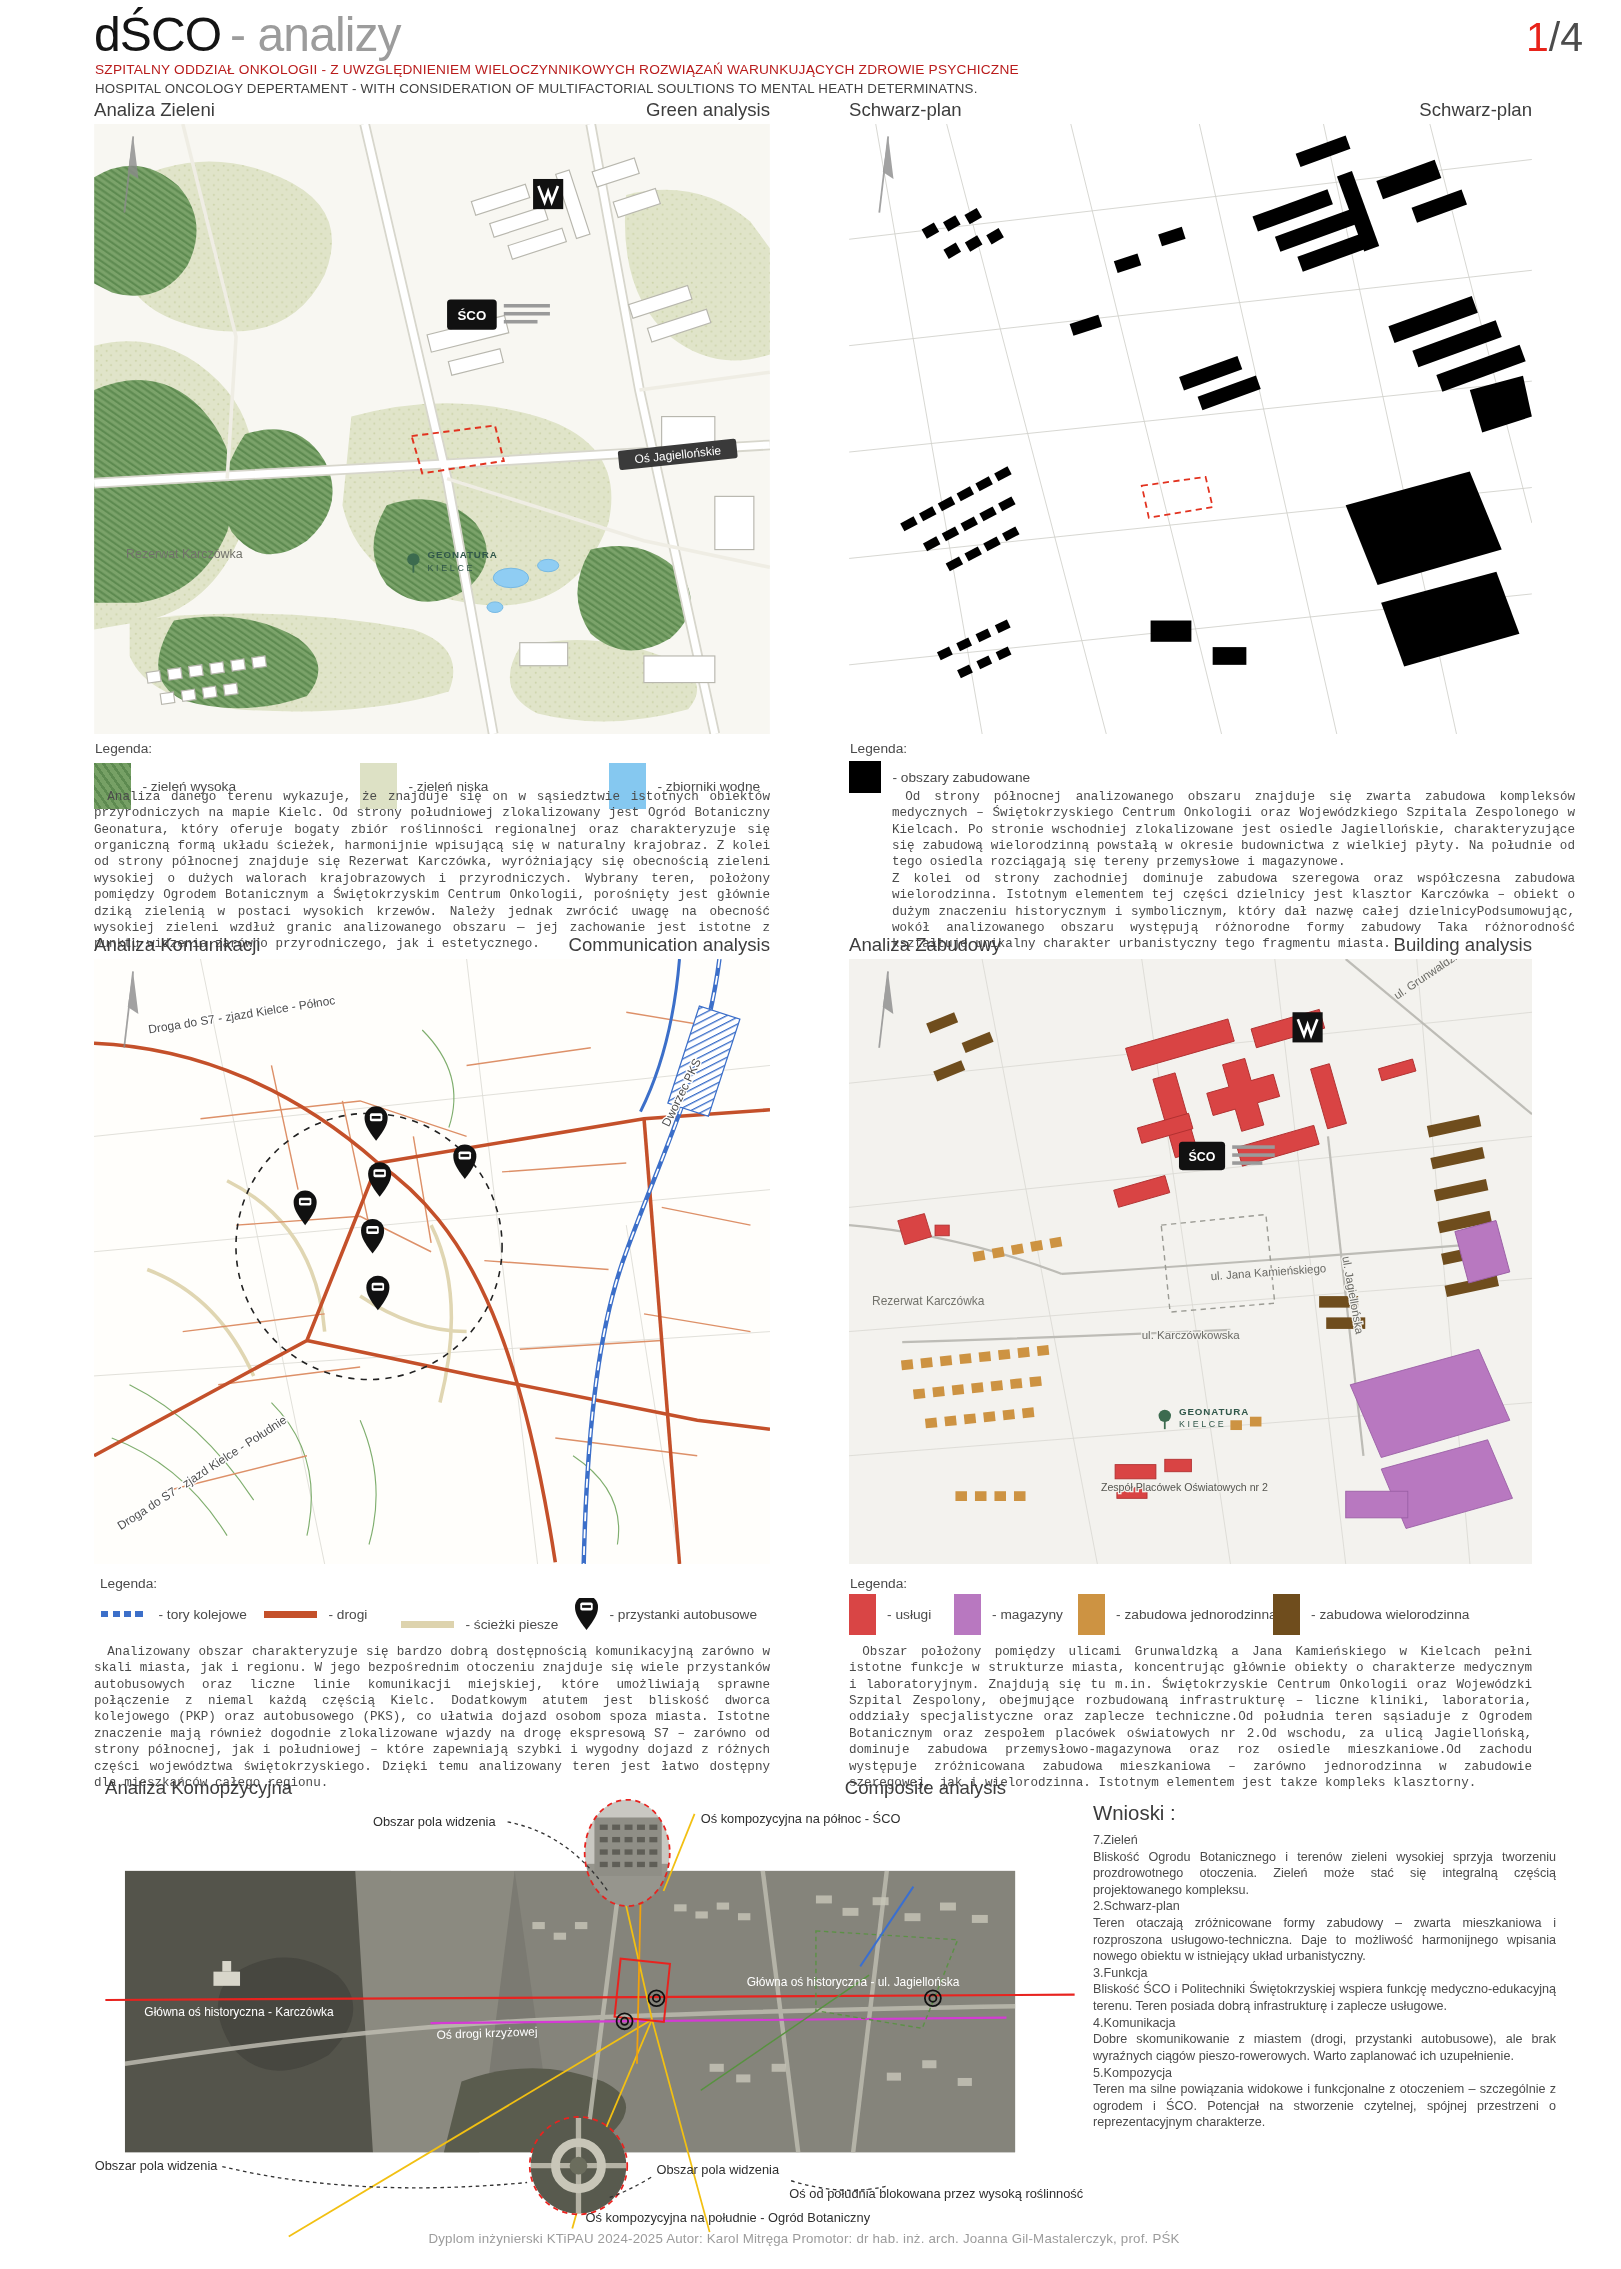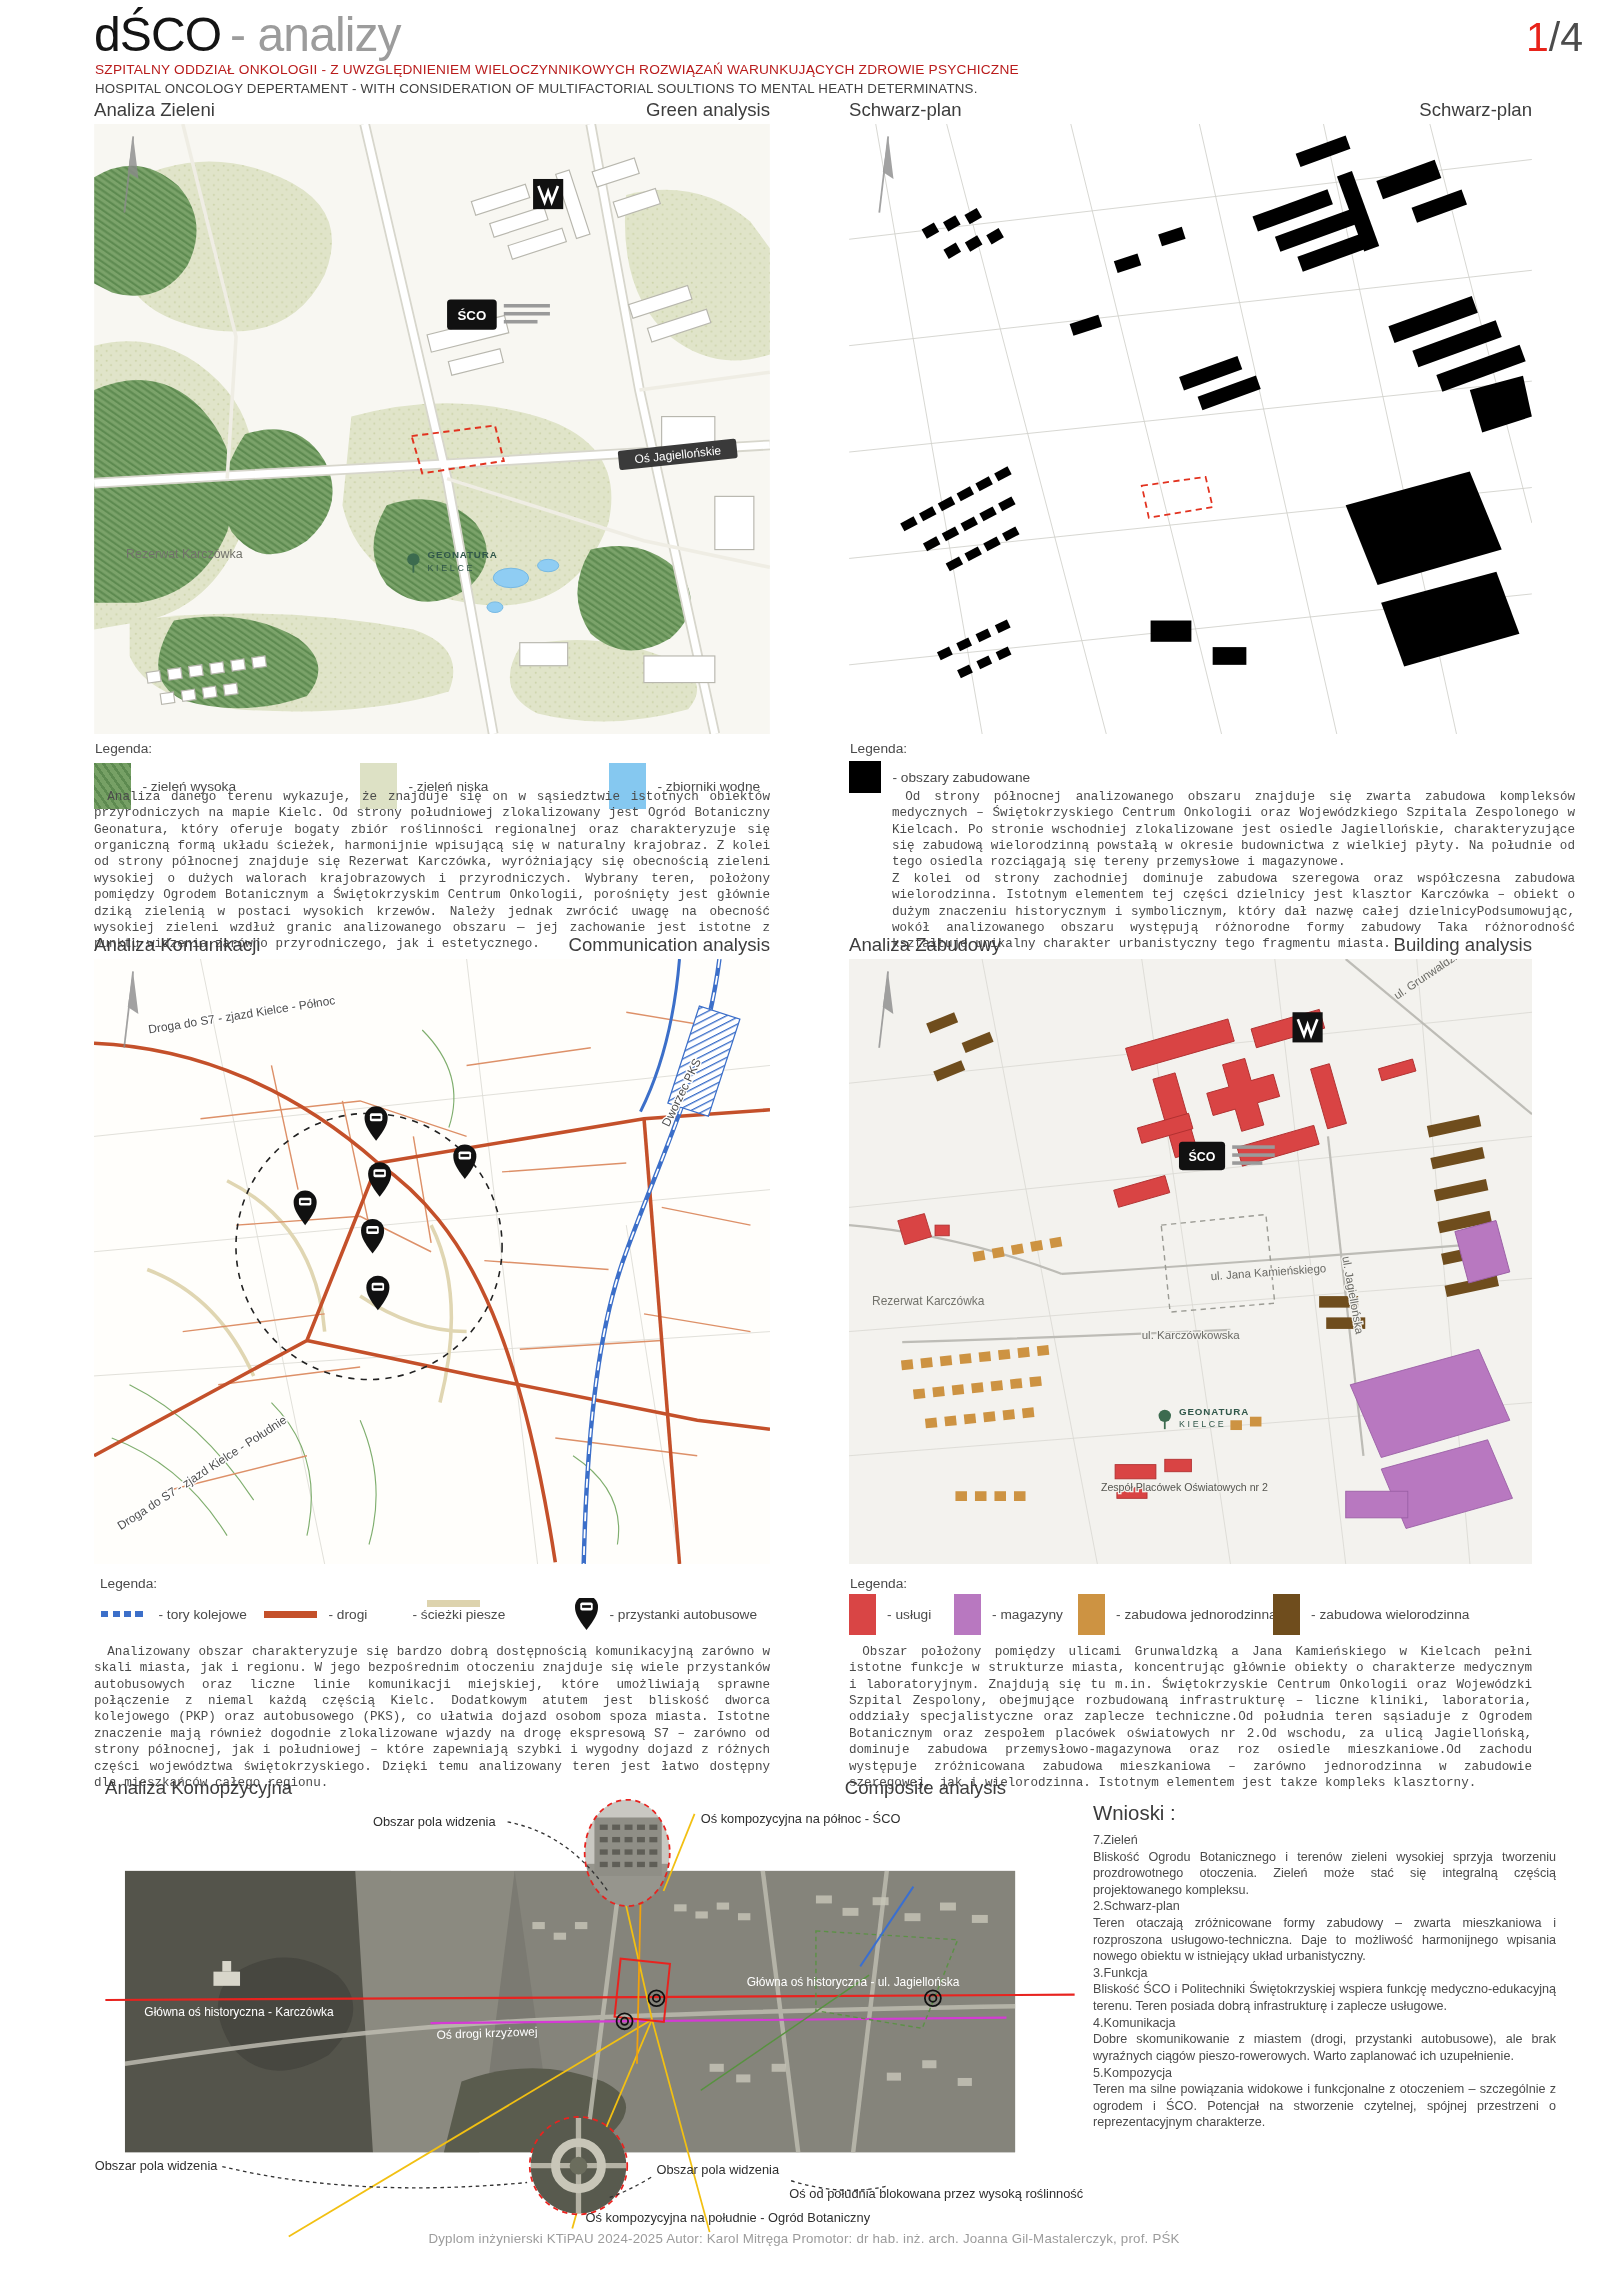--- a/index.html
+++ b/index.html
@@ -551,21 +551,21 @@
   <div class="abs legend-title" style="left:100px;top:1576px;">Legenda:</div>
   <div class="abs legend-band colA" style="top:1598px;height:41px;">
     <div class="legend-item" style="left:7px;top:8.9px;">
       <span class="sw sw-rail"></span>
       <span class="legend-label">- tory kolejowe</span>
     </div>
     <div class="legend-item" style="left:170px;top:8.9px;">
       <span class="sw sw-road"></span>
       <span class="legend-label">- drogi</span>
     </div>
-    <div class="legend-item" style="left:307px;top:2px;flex-direction:column;">
+    <div class="legend-item" style="left:307px;top:19px;">
       <span class="sw sw-path"></span>
       <span class="legend-label">- ścieżki piesze</span>
     </div>
     <div class="legend-item" style="left:481px;top:0;">
       <svg width="23" height="32" viewBox="-13 -36 26 36">
         <path d="M0 0 C-10 -13 -13 -19 -13 -26 a12 12 0 1 1 26 0 C13 -19 10 -13 0 0 z" fill="#111111"></path>
         <rect x="-7" y="-31" width="14" height="9" rx="2" fill="#ffffff"></rect>
           <rect x="-5" y="-28" width="10" height="3" fill="#111111"></rect>
       </svg>
       <span class="legend-label">- przystanki autobusowe</span>

